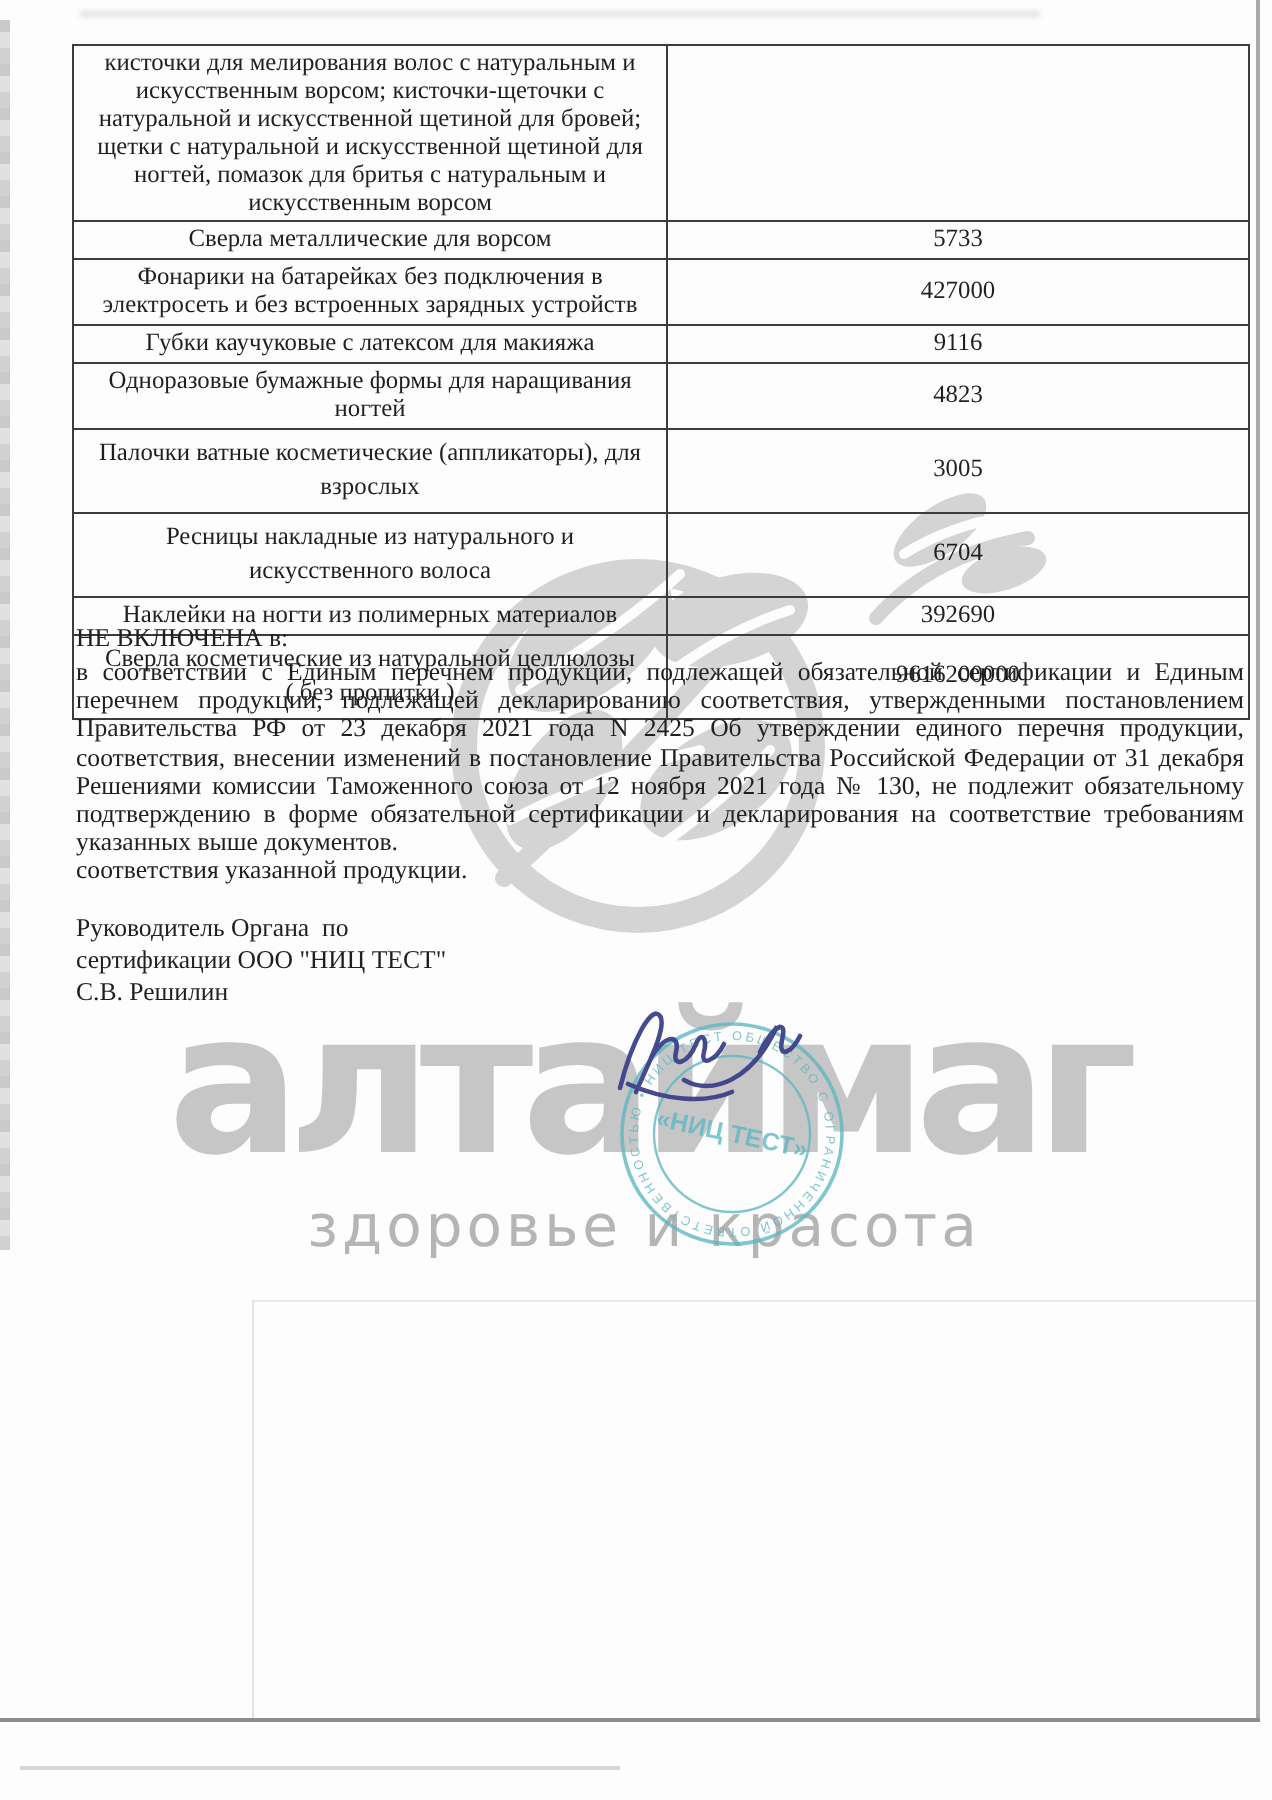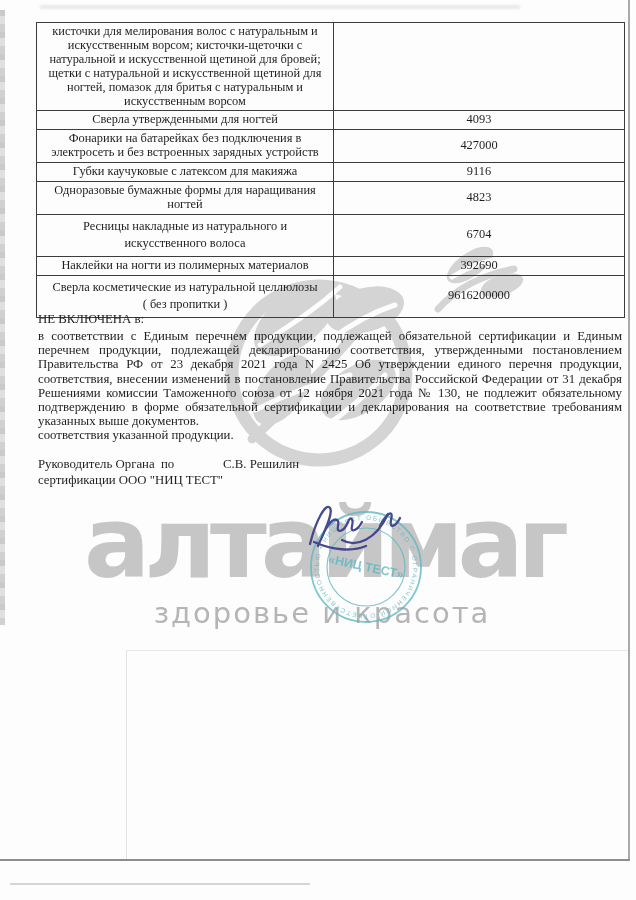--- a/index.html
+++ b/index.html
@@ -30,21 +30,21 @@
   table.codes td{border:1px solid #3c3c3c;text-align:center;vertical-align:middle;
     font-size:12.4px;line-height:13.9px;padding:2px 8px;white-space:pre-line;}
   table.codes col.c1{width:297px;} table.codes col.c2{width:291px;}
   table.codes tr.sp td{line-height:17px;padding-top:3px;padding-bottom:4px;}
   
   .doc-text{position:absolute;left:38px;top:311px;width:584px;z-index:2;font-size:12.8px;}
   .h-line{line-height:16px;margin-bottom:2px;}
   .jline{text-align:justify;text-align-last:justify;line-height:14.2px;white-space:nowrap;}
   .jline.indent{text-indent:10px;}
   .plain-line{line-height:14.2px;}
-  .sig-row{display:flex;justify-content:flex-start;margin-top:13px;line-height:16px;}
+  .sig-row{display:flex;justify-content:flex-start;margin-top:13px;line-height:16px;flex-direction:column;}
   .sig-left{white-space:pre;}
   .sig-right{white-space:nowrap;}
   
   .stamp{position:absolute;left:304px;top:505px;z-index:3;opacity:.78;}
   .autograph{position:absolute;left:292px;top:492px;z-index:4;}
 </style>
 </head>
 <body>
 
 <div class="viewport">
@@ -92,41 +92,46 @@
           <td>кисточки для мелирования волос с натуральным и
 искусственным ворсом; кисточки-щеточки с
 натуральной и искусственной щетиной для бровей;
 щетки с натуральной и искусственной щетиной для
 ногтей, помазок для бритья с натуральным и
 искусственным ворсом</td>
           <td></td>
         </tr>
 
         <tr>
-          <td>Сверла утвержденными для ногтей</td>
-          <td>4093</td>
+          <td>Сверла металлические для ворсом</td>
+          <td>5733</td>
         </tr>
 
         <tr>
           <td>Фонарики на батарейках без подключения в
 электросеть и без встроенных зарядных устройств</td>
           <td>427000</td>
         </tr>
 
         <tr>
           <td>Губки каучуковые с латексом для макияжа</td>
           <td>9116</td>
         </tr>
 
         <tr>
           <td>Одноразовые бумажные формы для наращивания
 ногтей</td>
           <td>4823</td>
         </tr>
 
+        <tr class=" sp">
+          <td>Палочки ватные косметические (аппликаторы), для
+взрослых</td>
+          <td>3005</td>
+        </tr>
 
         <tr class=" sp">
           <td>Ресницы накладные из натурального и
 искусственного волоса</td>
           <td>6704</td>
         </tr>
 
         <tr>
           <td>Наклейки на ногти из полимерных материалов</td>
           <td>392690</td>

